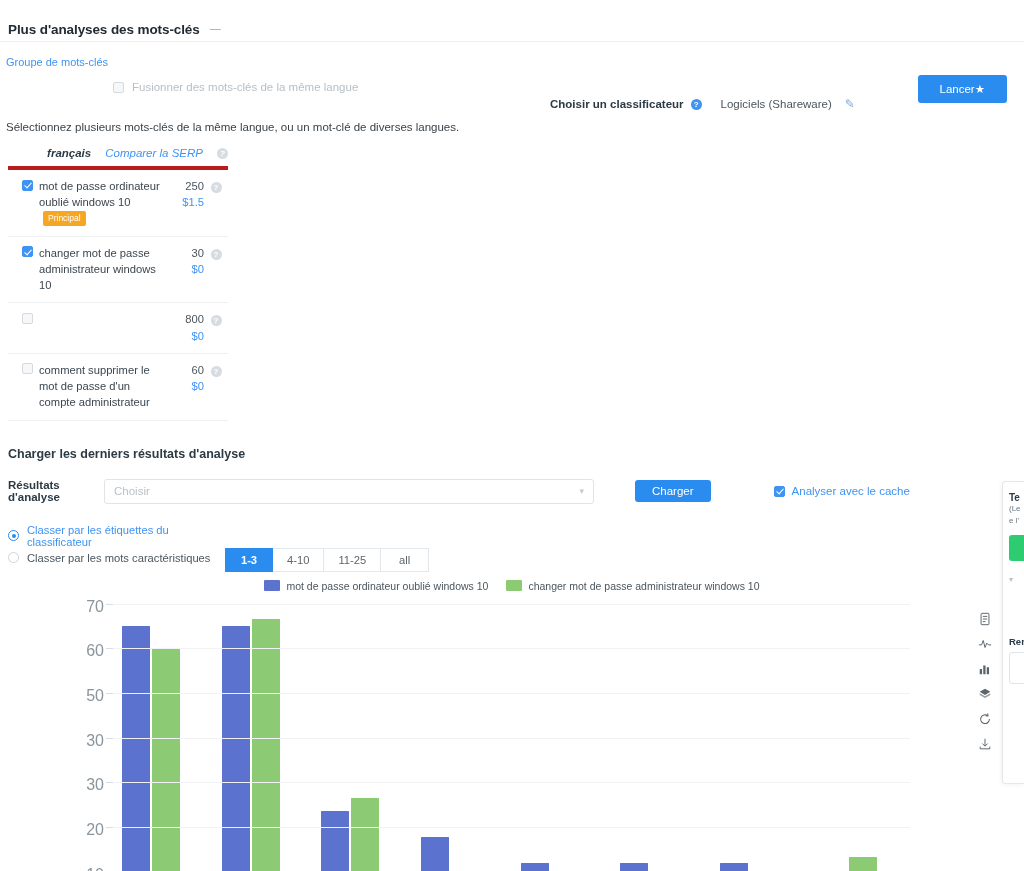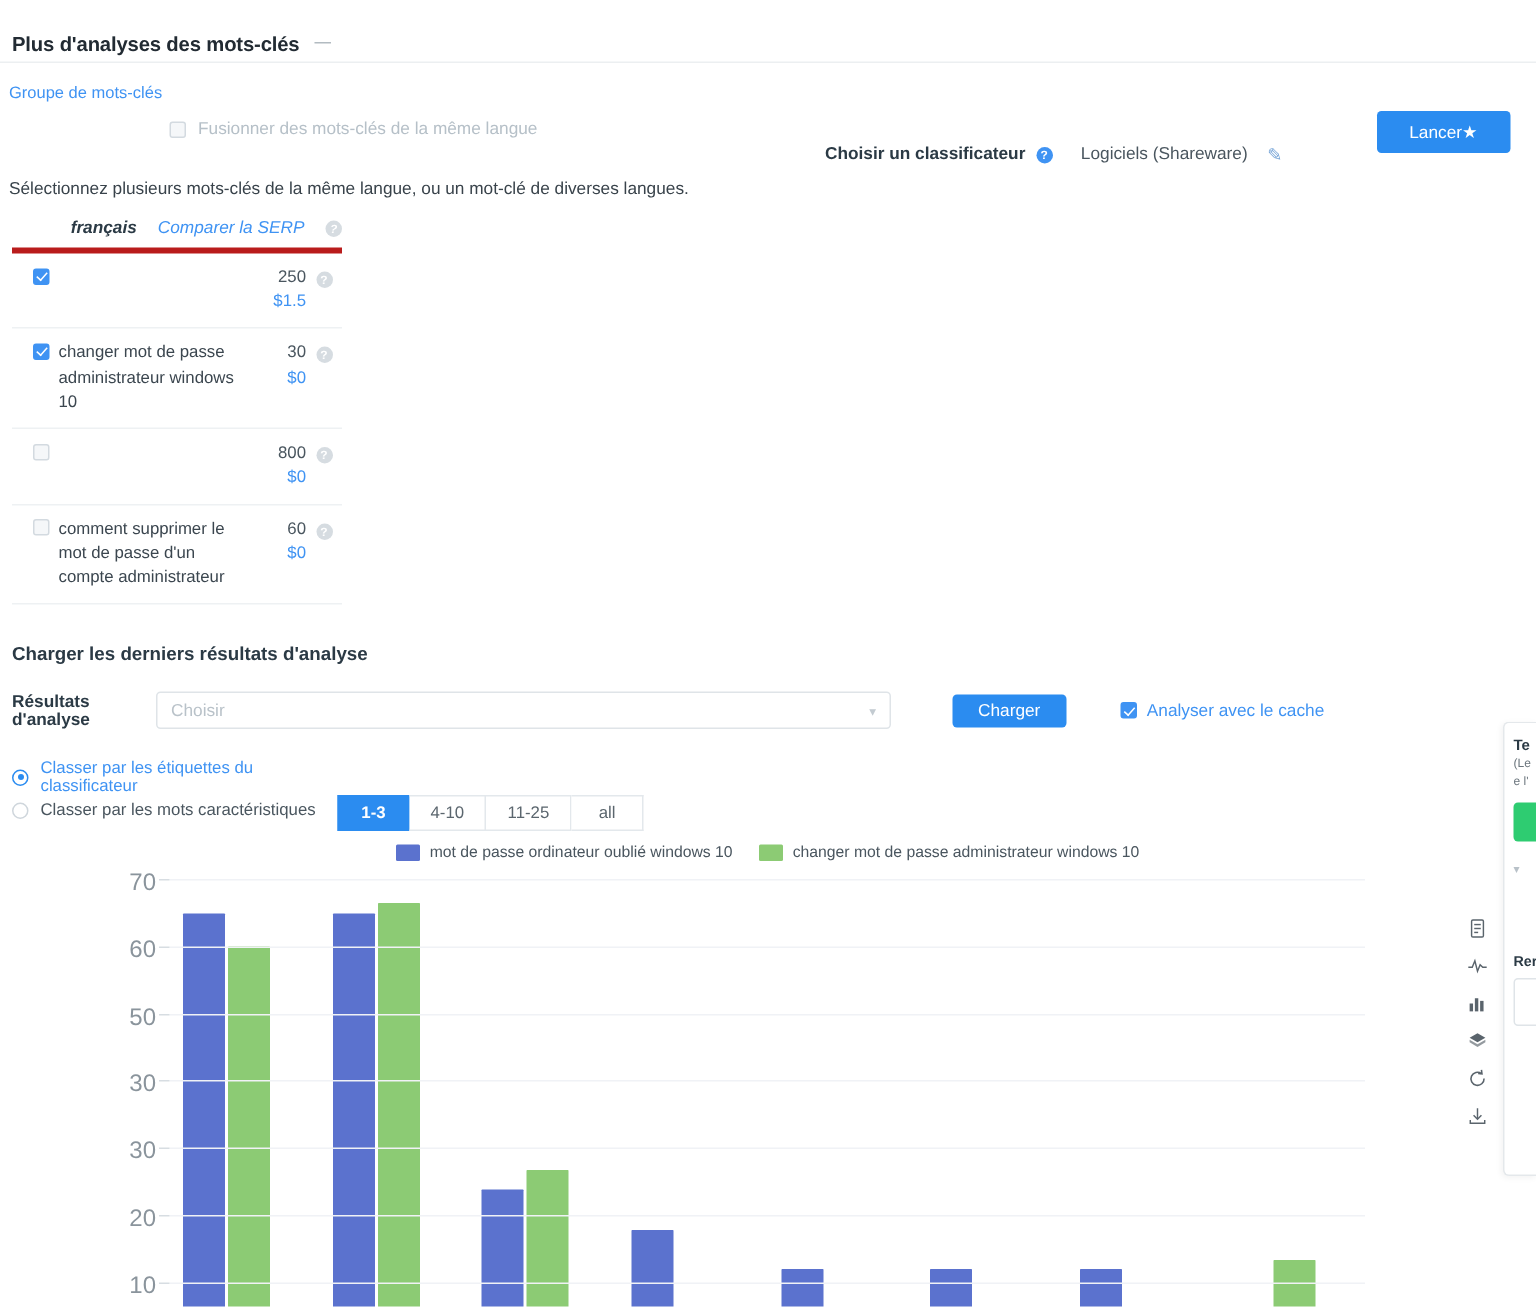--- a/index.html
+++ b/index.html
@@ -108,21 +108,21 @@
     font-size:11.5px; color:#b9c2c9; justify-content:space-between;
     cursor:pointer;
   }
   .chev { color:#c3cbd1; font-size:9px; }
   .charger-btn {
     margin-left:41px; background:#2b8cf0; color:#fff; border:none;
     border-radius:3px; padding:5px 17px; font-size:11.5px; cursor:pointer;
     font-family:"Liberation Sans", sans-serif;
   }
   .cache-box {
-    margin-left:36px; display:flex; align-items:center; gap:7px;
+    margin-left:63px; display:flex; align-items:center; gap:7px;
     font-size:11.5px; color:#3f93f3; cursor:pointer;
   }
 
   
   .opts-row { display:flex; align-items:center; margin:16px 0 0 8px; }
   .radios { width:215px; }
   .radio-line {
     display:flex; align-items:center; gap:8px; font-size:11.2px;
     margin-bottom:4px; cursor:pointer;
   }
@@ -236,20 +236,21 @@
 <div class="kw-table">
   <div class="kw-head">
     <span class="lang">français</span>
     <span class="serp">Comparer la SERP</span>
     <span class="qmark grey">?</span>
   </div>
   <div id="kw-rows">
       <div class="kw-row">
         <div class="kw-main">
           <span class="cb checked" style="margin-top: 1.5px;"></span>
+          <div class="kw-text">mot de passe ordinateur oublié windows 10<span class="badge">Principal</span></div>
         </div>
         <div class="kw-num"><span>250</span><span class="kw-price">$1.5</span></div>
         <div class="kw-q"><span class="qmark grey">?</span></div>
       </div>
       <div class="kw-row">
         <div class="kw-main">
           <span class="cb checked" style="margin-top: 1.5px;"></span>
           <div class="kw-text">changer mot de passe administrateur windows 10</div>
         </div>
         <div class="kw-num"><span>30</span><span class="kw-price">$0</span></div>

